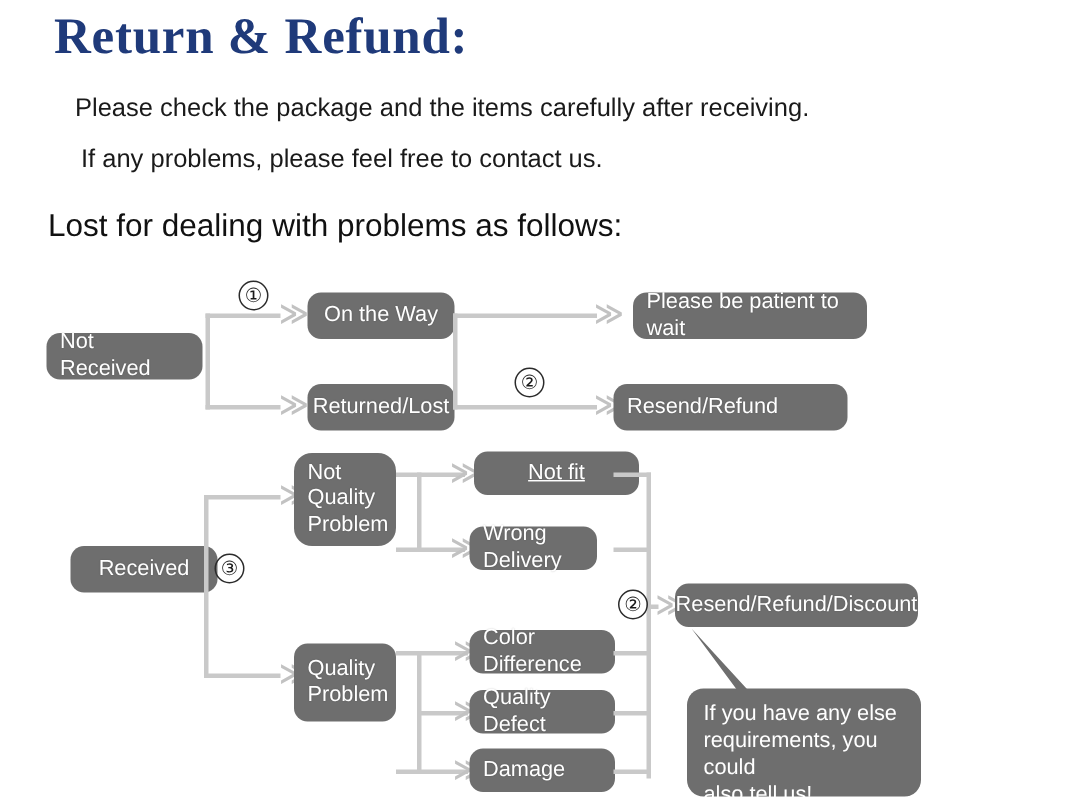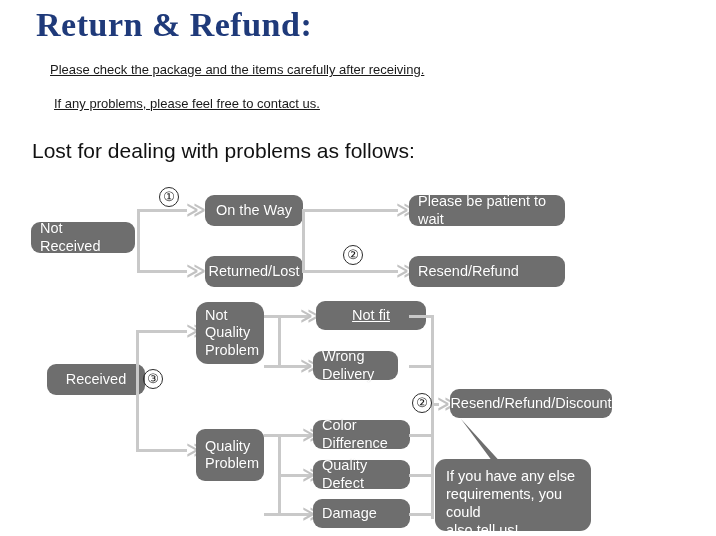--- a/index.html
+++ b/index.html
@@ -14,23 +14,22 @@
   .title{
     position:absolute;left:36px;top:6px;
     font-family:"Liberation Serif",serif;
     font-weight:bold;font-size:34px;
     color:#1f3a7a;letter-spacing:0.5px;
     white-space:nowrap;
   }
   .intro{
     position:absolute;
     font-family:"Liberation Sans",sans-serif;
-    font-size:13px;color:#1a1a1a;
+    font-size:17px;color:#1a1a1a;
     white-space:nowrap;
-    text-decoration:underline;
   }
   .intro.l1{left:50px;top:62px;}
   .intro.l2{left:54px;top:96px;}
   .guide{
     position:absolute;left:32px;top:139px;
     font-family:"Liberation Sans",sans-serif;
     font-size:21px;color:#111;white-space:nowrap;
   }
 
   
@@ -107,21 +106,21 @@
   <div class="node center" style="left:205px;top:195px;width:98px;height:31px;">On the Way</div>
   <div class="node center" style="left:205px;top:256px;width:98px;height:31px;">Returned/Lost</div>
 
   <div class="hline" style="left:302px;top:209px;width:96px;"></div>
   <div class="hline" style="left:302px;top:270px;width:96px;"></div>
   <div class="vline" style="left:302px;top:209px;height:64px;"></div>
   <div class="arrow" style="left:396px;top:200px;">≫</div>
   <div class="arrow" style="left:396px;top:261px;">≫</div>
   <div class="circnum" style="left:343px;top:245px;">②</div>
 
-  <div class="node center" style="left:409px;top:195px;width:156px;height:31px;">Please be patient to wait</div>
+  <div class="node center" style="left:422px;top:195px;width:156px;height:31px;">Please be patient to wait</div>
   <div class="node" style="left:409px;top:256px;width:156px;height:31px;">Resend/Refund</div>
 
   <div class="node center" style="left:47px;top:364px;width:98px;height:31px;">Received</div>
 
   <div class="vline" style="left:136px;top:330px;height:122px;"></div>
   <div class="hline" style="left:136px;top:330px;width:51px;"></div>
   <div class="hline" style="left:136px;top:449px;width:51px;"></div>
   <div class="arrow" style="left:186px;top:321px;">≫</div>
   <div class="arrow" style="left:186px;top:440px;">≫</div>
   <div class="circnum" style="left:143px;top:369px;">③</div>
@@ -162,17 +161,17 @@
   <div class="hline" style="left:431px;top:403px;width:8px;"></div>
 
   <div class="circnum" style="left:412px;top:393px;">②</div>
   <div class="arrow" style="left:437px;top:394px;">≫</div>
 
   <div class="node center" style="left:450px;top:389px;width:162px;height:29px;">Resend/Refund/Discount</div>
 
   <svg width="110" height="70" style="position:absolute;left:449px;top:415px;">
     <polygon points="12,4 56,52 96,46 52,58" fill="#6e6e6e"></polygon>
   </svg>
-  <div class="bubble" style="left:435px;top:459px;width:156px;height:72px;">If you have any else
+  <div class="bubble" style="left:458px;top:459px;width:156px;height:72px;">If you have any else
 requirements, you could
 also tell us!</div>
 
 </div>
 
 </body></html>

